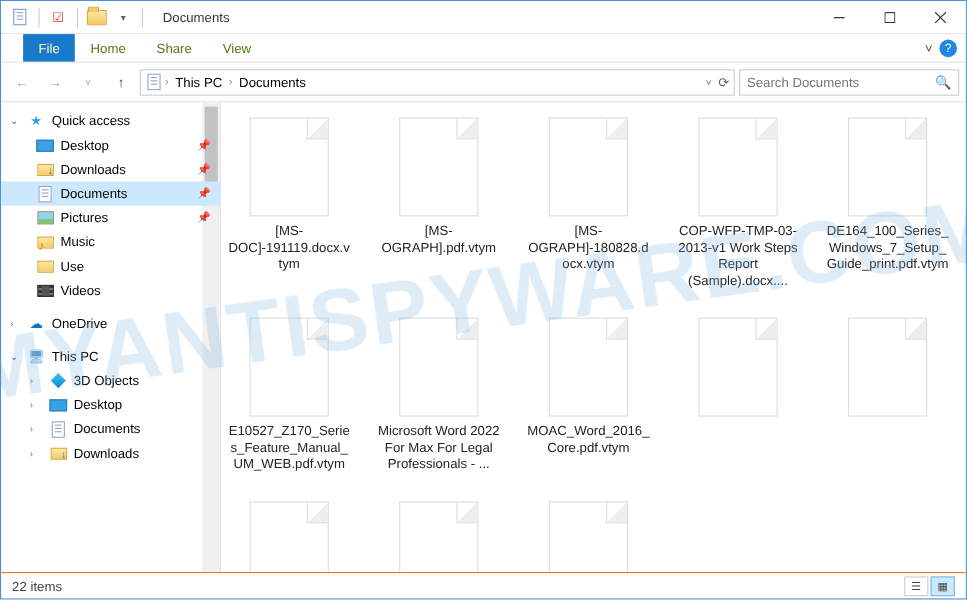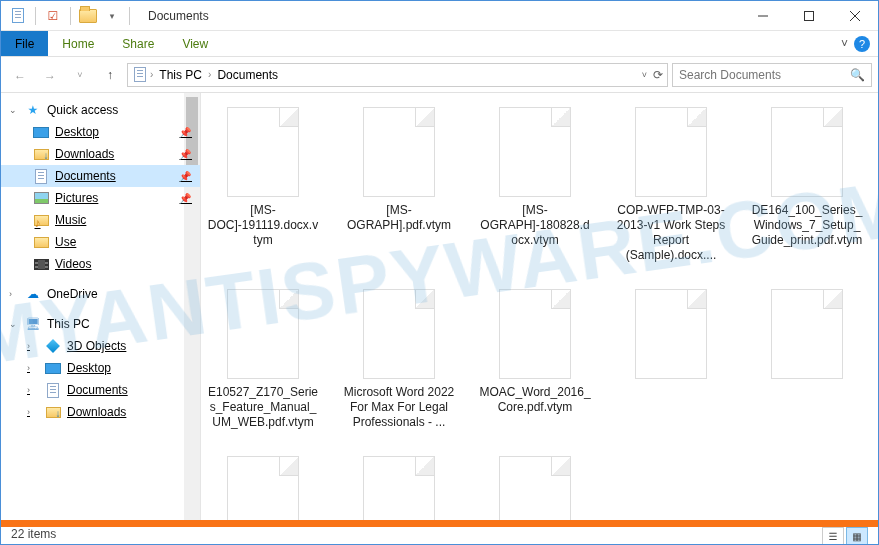--- a/index.html
+++ b/index.html
@@ -16,21 +16,21 @@
 .folder-glyph { width: 18px; height: 14px; background: linear-gradient(#ffe9a6, #f7c967); border: 1px solid #d9a93e; border-radius: 1px; position: relative; }
 .folder-glyph::before { content: ""; position: absolute; top: -4px; left: 0; width: 8px; height: 4px; background: #f7c967; border: 1px solid #d9a93e; border-bottom: none; border-radius: 1px 1px 0 0; }
 .titlebar-title { margin-left: 8px; color: #333; }
 .titlebar-spacer { flex: 1; }
 .win-controls { display: flex; }
 .win-btn { width: 46px; height: 30px; display: flex; align-items: center; justify-content: center; color: #333; }
 
 
 .ribbon { height: 26px; display: flex; align-items: stretch; border-bottom: 1px solid #e1e1e1; }
 .ribbon-tab { padding: 0 14px; display: flex; align-items: center; cursor: pointer; color: #4d7c0f; }
-.ribbon-tab.file { background: #1979ca; color: #000000; }
+.ribbon-tab.file { background: #1979ca; color: #fef9c3; margin-left: 20px; }
 .ribbon-spacer { flex: 1; }
 .ribbon-right { display: flex; align-items: center; padding-right: 8px; gap: 6px; }
 .chev { color: #555; }
 .help { width: 16px; height: 16px; border-radius: 50%; background: #1e88e5; color: #fff; display: flex; align-items: center; justify-content: center; font-size: 11px; }
 
 
 .navbar { height: 36px; display: flex; align-items: center; padding: 0 6px; gap: 4px; border-bottom: 1px solid #e1e1e1; }
 .nav-btn { width: 26px; height: 26px; display: flex; align-items: center; justify-content: center; color: #999; }
 .nav-btn.enabled { color: #333; }
 .breadcrumb { flex: 1; height: 24px; border: 1px solid #ccc; display: flex; align-items: center; padding: 0 4px; gap: 2px; }
@@ -39,39 +39,39 @@
 .bc-right { margin-left: auto; display: flex; align-items: center; gap: 6px; color: #666; }
 .searchbox { width: 200px; height: 24px; border: 1px solid #ccc; display: flex; align-items: center; padding: 0 6px; color: #888; gap: 6px; }
 .searchbox input { border: none; outline: none; flex: 1; font-size: 12px; color: #333; background: transparent; }
 
 
 .body { display: flex; height: calc(100% - 30px - 26px - 36px - 24px); }
 .sidebar { width: 200px; border-right: 1px solid #e5e5e5; overflow-y: auto; padding: 6px 0; position: relative; }
 .tree-group { margin-bottom: 8px; }
 .tree-header { display: flex; align-items: center; gap: 6px; padding: 3px 8px; cursor: pointer; }
 .tree-caret { width: 10px; color: #666; font-size: 9px; }
-.tree-item { display: flex; align-items: center; gap: 6px; padding: 3px 8px 3px 32px; cursor: pointer; position: relative; text-decoration: underline; }
+.tree-item { display: flex; align-items: center; gap: 6px; padding: 3px 8px 3px 32px; cursor: pointer; position: relative; }
 .tree-item.active { background: #cce8ff; }
 .tree-item .pin { margin-left: auto; color: #999; font-size: 10px; }
 .tree-icon { width: 16px; height: 16px; display: flex; align-items: center; justify-content: center; flex-shrink: 0; }
 .tree-sub .tree-item { padding-left: 44px; }
 .quick-star { color: #2aa3ef; }
 .onedrive-cloud { color: #0078d4; }
 .pc-icon { color: #5c9cd4; }
 
 
 .content { flex: 1; overflow: auto; padding: 10px 2px; }
 .file-grid { display: grid; grid-template-columns: repeat(5, 120px); gap: 18px 16px; align-content: start; }
 .file-item { display: flex; flex-direction: column; align-items: center; text-align: center; cursor: pointer; padding: 4px; }
 .file-thumb { width: 72px; height: 90px; background: #fff; border: 1px solid #ddd; position: relative; margin-bottom: 6px; }
 .file-thumb::after { content: ""; position: absolute; top: 0; right: 0; width: 18px; height: 18px; background: linear-gradient(135deg, transparent 50%, #eee 50%); border-left: 1px solid #ddd; border-bottom: 1px solid #ddd; }
 .file-label { font-size: 12px; line-height: 1.25; max-width: 118px; word-break: break-word; color: #222; }
 
 
-.statusbar { height: 24px; border-top: 7px solid #f97316; display: flex; padding: 0 10px; color: #444; }
+.statusbar { height: 24px; border-top: 1px solid #f97316; display: flex; align-items: center; padding: 0 10px; color: #444; }
 .statusbar .spacer { flex: 1; }
 .view-toggle { display: flex; gap: 2px; }
 .view-btn { width: 22px; height: 18px; border: 1px solid #ccc; display: flex; align-items: center; justify-content: center; font-size: 10px; }
 .view-btn.active { background: #cce8ff; border-color: #7ab8e6; }
 
 
 .ico-desktop { width: 16px; height: 11px; background: #3aa0e8; border: 1px solid #2a7fb8; }
 .ico-doc { width: 12px; height: 15px; background: #fff; border: 1px solid #8fa8c9; position: relative; }
 .ico-doc::before { content: ""; position: absolute; top: 2px; left: 2px; right: 2px; height: 1px; background: #8fa8c9; box-shadow: 0 3px 0 #8fa8c9, 0 6px 0 #8fa8c9; }
 .ico-pic { width: 15px; height: 12px; background: linear-gradient(#8fd4f0 60%, #7fc96a 60%); border: 1px solid #888; }

